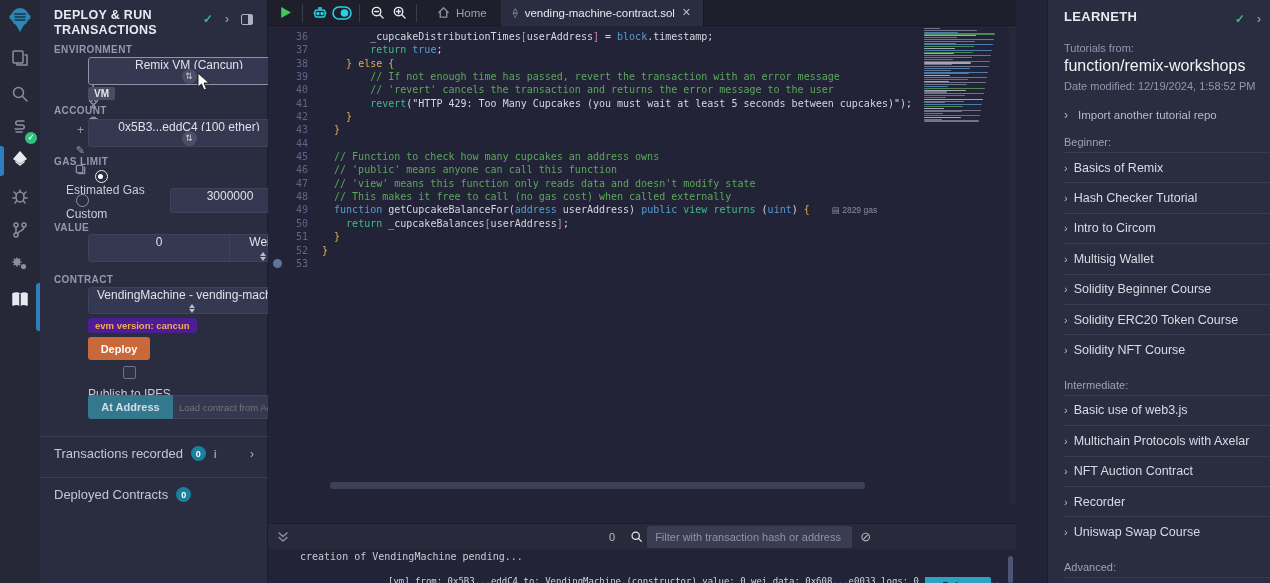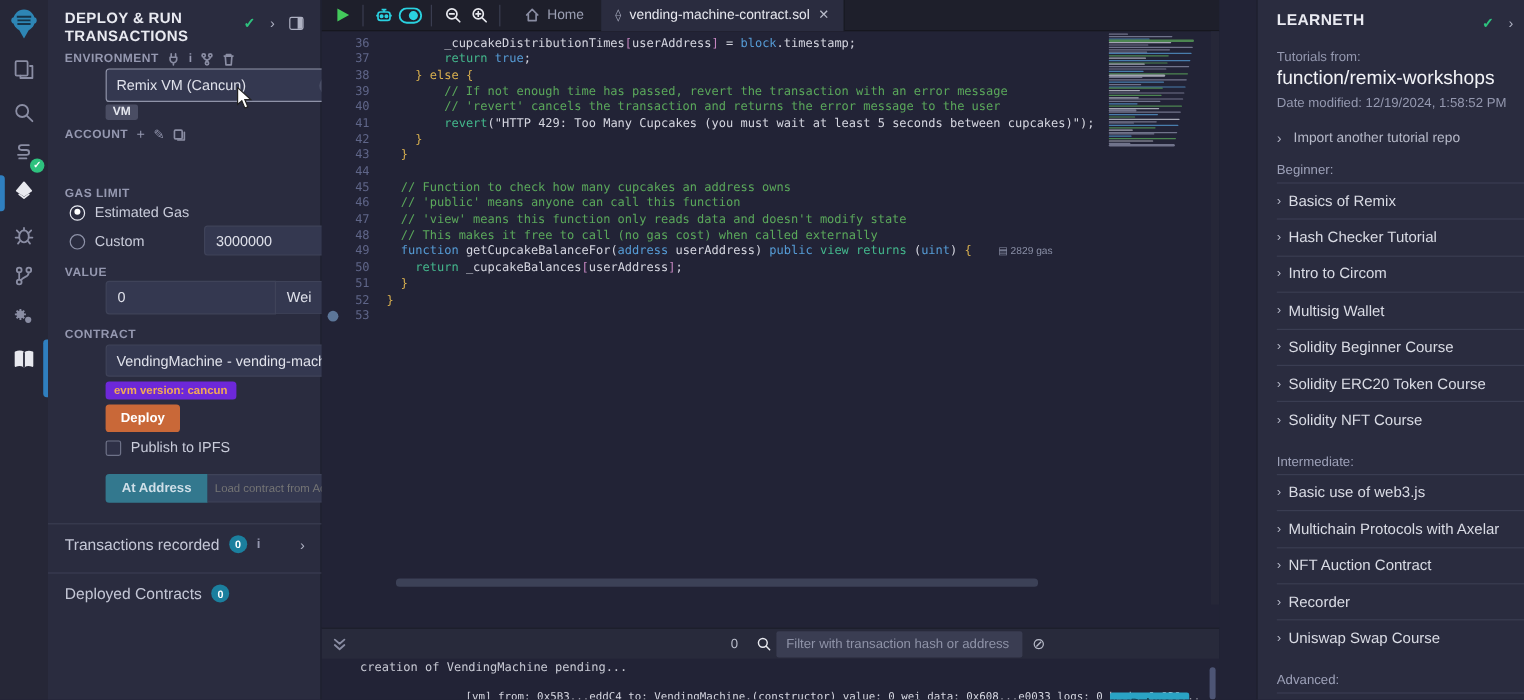--- a/index.html
+++ b/index.html
@@ -1,18 +1,18 @@
 <!DOCTYPE html>
 <html><head>
 <meta charset="utf-8">
 <style>
   * { margin:0; padding:0; box-sizing:border-box; }
   html,body { width:1270px; height:583px; overflow:hidden; background:#222336;
     font-family:"Liberation Sans", sans-serif; -webkit-font-smoothing:antialiased; }
-  .abs { position:absolute; }
+  .abs { position:absolute;flex-direction:column; }
   svg { display:block; }
 
   
   #iconbar { position:absolute; left:0; top:0; width:40px; height:583px; background:#262737; z-index:5; }
   .ib-icon { position:absolute; left:8px; width:24px; height:24px; display:flex; align-items:center; justify-content:center; cursor:pointer; }
   .ib-active-left { position:absolute; left:0; width:4px; height:30px; background:#2f7fbf; border-radius:0 3px 3px 0; }
   .ib-active-right { position:absolute; left:36px; width:4px; height:48px; background:#2f7fbf; border-radius:3px 0 0 3px; }
   .check-badge { position:absolute; right:-5px; bottom:-4px; width:12px; height:12px; border-radius:50%; background:#2ec27e; color:#fff; font-size:8px; line-height:12px; text-align:center; font-weight:bold; }
 
   
@@ -32,21 +32,21 @@
   .vm-badge { position:absolute; left:48px; top:87px; background:#4a4d63; color:#e4e6ee; font-size:10px; font-weight:bold; padding:1px 6px; border-radius:2px; }
   .radio { width:13px; height:13px; border-radius:50%; border:1.5px solid #8e92a8; display:inline-block; position:relative; flex:none; }
   .radio.sel { border-color:#e8eaf2; }
   .radio.sel::after { content:""; position:absolute; left:2.5px; top:2.5px; width:5px; height:5px; border-radius:50%; background:#fff; }
   .rlabel { color:#c9ccda; font-size:12px; margin-left:8px; }
   .input { background:#343850; border:1px solid #3f4359; border-radius:3px; color:#dfe1ea; font-size:12px; padding:0 9px; display:flex; align-items:center; }
   .tinyarrows { display:flex; flex-direction:column; gap:1px; margin-left:6px; }
   .tinyarrows i { width:0; height:0; border-left:3.5px solid transparent; border-right:3.5px solid transparent; }
   .tinyarrows .up { border-bottom:4px solid #b9bccb; }
   .tinyarrows .dn { border-top:4px solid #b9bccb; }
-  .evm-badge { position:absolute; left:48px; top:318px; background:#6d28d9; color:#f3ab54; font-size:9.5px; font-weight:bold; padding:2px 7px; border-radius:3px; }
+  .evm-badge { position:absolute; left:48px; top:318px; background:#4c1d95; color:#f3ab54; font-size:9.5px; font-weight:bold; padding:2px 7px; border-radius:3px; }
   .btn-deploy { position:absolute; left:48px; top:337px; width:62px; height:23px; background:#c96838; border:none; border-radius:3px;
       color:#fff; font-size:11px; font-weight:bold; cursor:pointer; font-family:inherit; }
   .cbx { width:13px; height:13px; border:1.5px solid #6e7288; border-radius:2px; background:#2f3147; flex:none; }
   .btn-ataddr { position:absolute; left:48px; top:395px; width:85px; height:24px; background:#33788e; border:none; border-radius:3px 0 0 3px;
       color:#cfdfe8; font-size:11px; font-weight:bold; cursor:pointer; font-family:inherit; }
   .ataddr-input { position:absolute; left:133px; top:395px; width:117px; height:24px; background:#343850; border:1px solid #3f4359;
       border-left:none; border-radius:0 3px 3px 0; color:#878ba1; font-size:9.5px; padding:0 6px; font-family:inherit; }
   .count-badge { background:#1b7f9e; color:#fff; font-size:9px; font-weight:bold; min-width:15px; height:15px; border-radius:50%;
       display:inline-flex; align-items:center; justify-content:center; }
   .bottom-sec { position:absolute; left:0; width:228px; border-top:1px solid #3a3d52; display:flex; align-items:center; padding:0 14px; color:#c4c7d6; font-size:13px; }
@@ -209,20 +209,24 @@
   <div class="vm-badge">VM</div>
 
   <div class="abs row-icons" style="left:14px; top:105px;">
     <span class="sec-label">ACCOUNT</span>
     <span style="color:#9598b0; font-size:12px;">+</span>
     <span style="color:#9598b0; font-size:11px;">✎</span>
     <svg width="11" height="11" viewBox="0 0 12 12" class="icon-stroke">
         <rect x="1.5" y="1.5" width="7" height="8" rx="1"></rect>
         <path d="M4.5 10.5 h6 v-7"></path>
       </svg>
+  </div>
+  <div class="dd abs" style="left:48px; top:119px; width:202px; height:28px;">
+    <span class="grow">0x5B3...eddC4 (100 ether)</span>
+    <span class="circ-stepper">⇅</span>
   </div>
 
   <div class="abs sec-label" style="left:14px; top:156px;">GAS LIMIT</div>
   <div class="abs" style="left:18px; top:170px; display:flex; align-items:center;">
     <span class="radio sel"></span>
     <span class="rlabel">Estimated Gas</span>
   </div>
   <div class="abs" style="left:18px; top:194px; display:flex; align-items:center;">
     <span class="radio"></span>
     <span class="rlabel">Custom</span>

